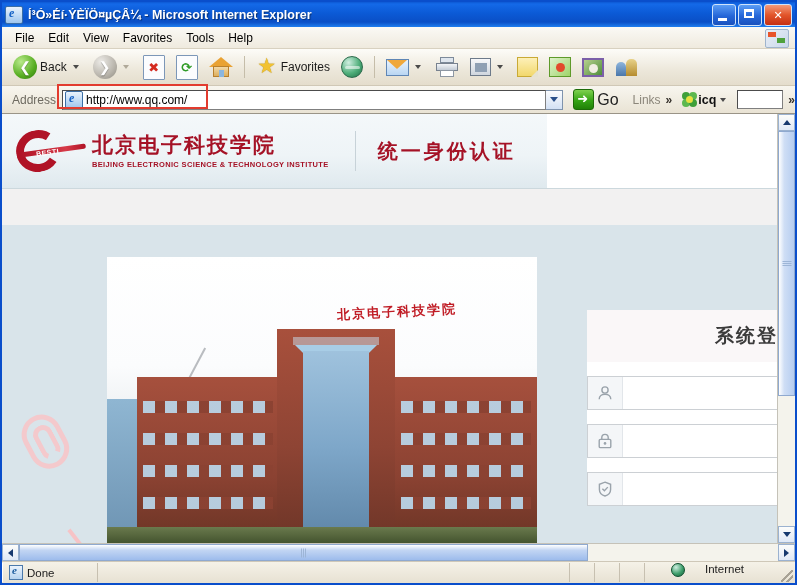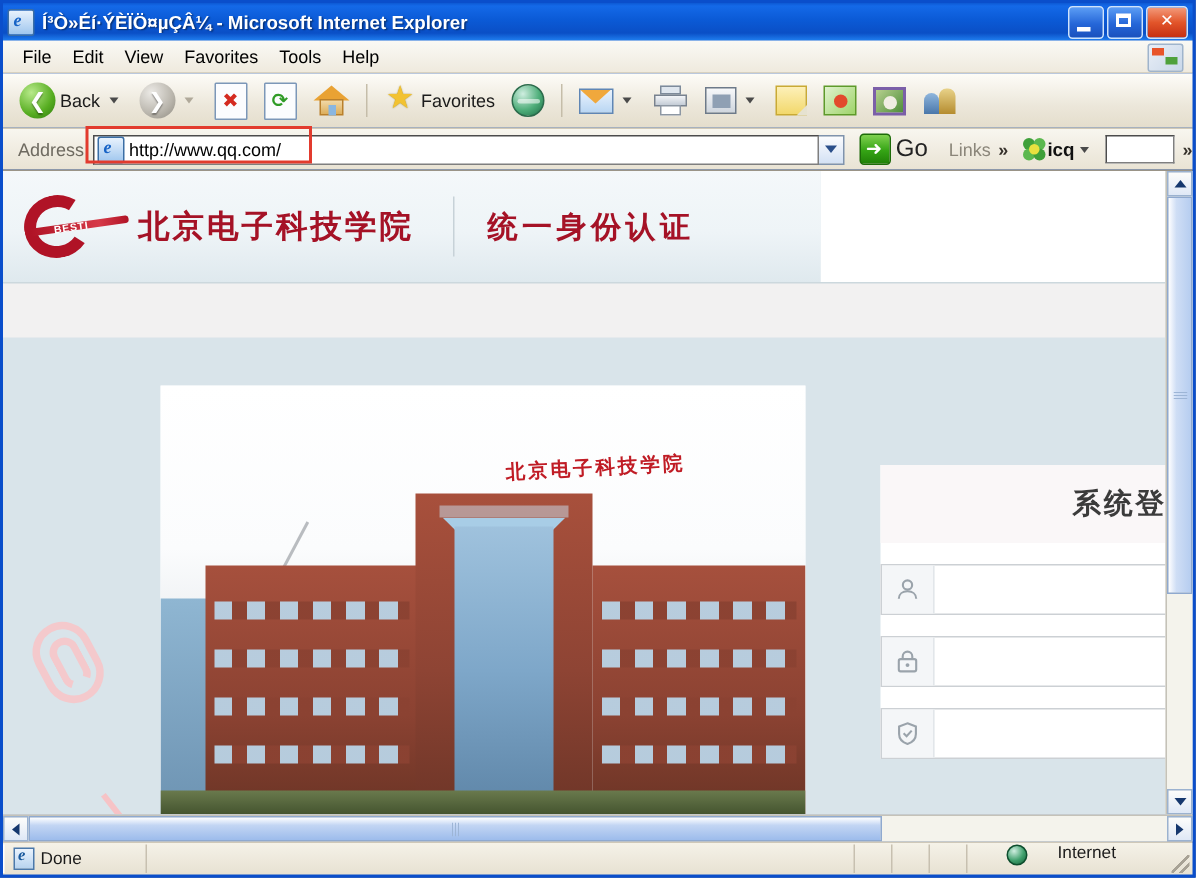--- a/index.html
+++ b/index.html
@@ -679,20 +679,21 @@
       <div class="site-header-right"></div>
 
       <div class="site-header">
         <div class="logo">
           <i class="cring"></i>
           <i class="sweep"></i>
           <span class="txt">BESTI</span>
         </div>
         <div class="school-block">
           <div class="school-cn">北京电子科技学院</div>
+          <div class="school-en">BEIJING ELECTRONIC SCIENCE &amp; TECHNOLOGY INSTITUTE</div>
         </div>
         <div class="hdr-divider"></div>
         <div class="hdr-sub">统一身份认证</div>
       </div>
 
       <div class="grayband"></div>
       <div class="body-area"></div>
 
       <div class="clip">
         <i class="o"></i>

